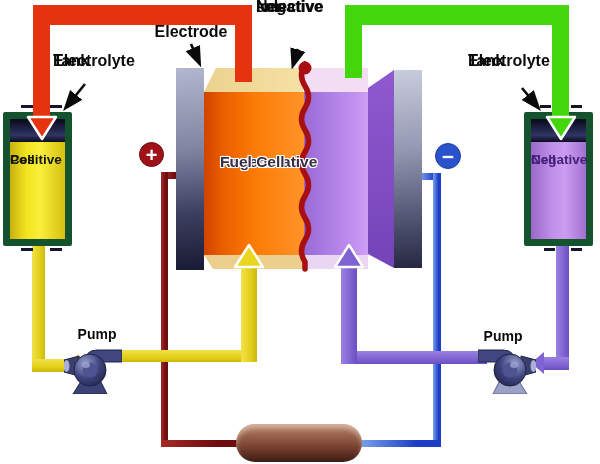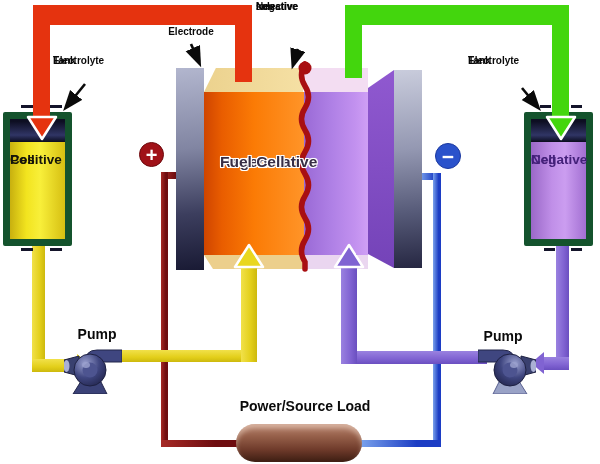--- a/index.html
+++ b/index.html
@@ -76,21 +76,21 @@
 
   
   .badge{z-index:6;border-radius:50%;display:flex;align-items:center;justify-content:center;
     color:#fff;font-weight:bold;}
   #plus-badge{left:139px;top:142px;width:25px;height:25px;background:#a01218;
     border:1px solid #6d0a0e;font-size:20px;line-height:1;}
   #minus-badge{left:435px;top:143px;width:26px;height:26px;background:#2a52cb;
     border:1px solid #1a38a0;font-size:21px;line-height:1;}
 
   
-  .lbl{z-index:8;font-weight:bold;font-size:10px;line-height:15px;color:#0a0a0a;text-align:center;}
+  .lbl{z-index:8;font-weight:bold;font-size:16px;line-height:15px;color:#0a0a0a;text-align:center;}
   #electrode-label{left:150px;top:24px;width:82px;}
   #membrane-label{left:256px;top:-1px;width:86px;}
   #tank-left-label{left:53px;top:53px;width:84px;}
   #tank-right-label{left:468px;top:53px;width:84px;}
   #pump-left-label{left:66px;top:327px;width:62px;font-size:14px;}
   #pump-right-label{left:472px;top:329px;width:62px;font-size:14px;}
   #power-label{left:219px;top:399px;width:172px;font-size:14px;}
   #arrows{left:0;top:0;z-index:9;pointer-events:none;}
 </style>
 </head>
@@ -238,21 +238,20 @@
   <div class="lbl" id="tank-left-label">
     <div>Electrolyte</div>
     <div>Tank</div>
   </div>
   <div class="lbl" id="tank-right-label">
     <div>Electrolyte</div>
     <div>Tank</div>
   </div>
   <div class="lbl" id="pump-left-label">Pump</div>
   <div class="lbl" id="pump-right-label">Pump</div>
-  <div class="lbl" id="power-label">Power/Source Load</div>
 
   <svg id="arrows" width="600" height="464" viewBox="0 0 600 464">
     <defs>
       <marker id="ah" markerWidth="9" markerHeight="9" refX="5" refY="3" orient="auto">
         <path d="M0,0 L8,3 L0,6 Z" fill="#0a0a0a"></path>
       </marker>
     </defs>
     <path d="M191,44 L198,60" stroke="#0a0a0a" stroke-width="2.6" fill="none" marker-end="url(#ah)"></path>
     <path d="M298,49 L294,62" stroke="#0a0a0a" stroke-width="2.6" fill="none" marker-end="url(#ah)"></path>
     <path d="M85,84 L68,105" stroke="#0a0a0a" stroke-width="2.6" fill="none" marker-end="url(#ah)"></path>

